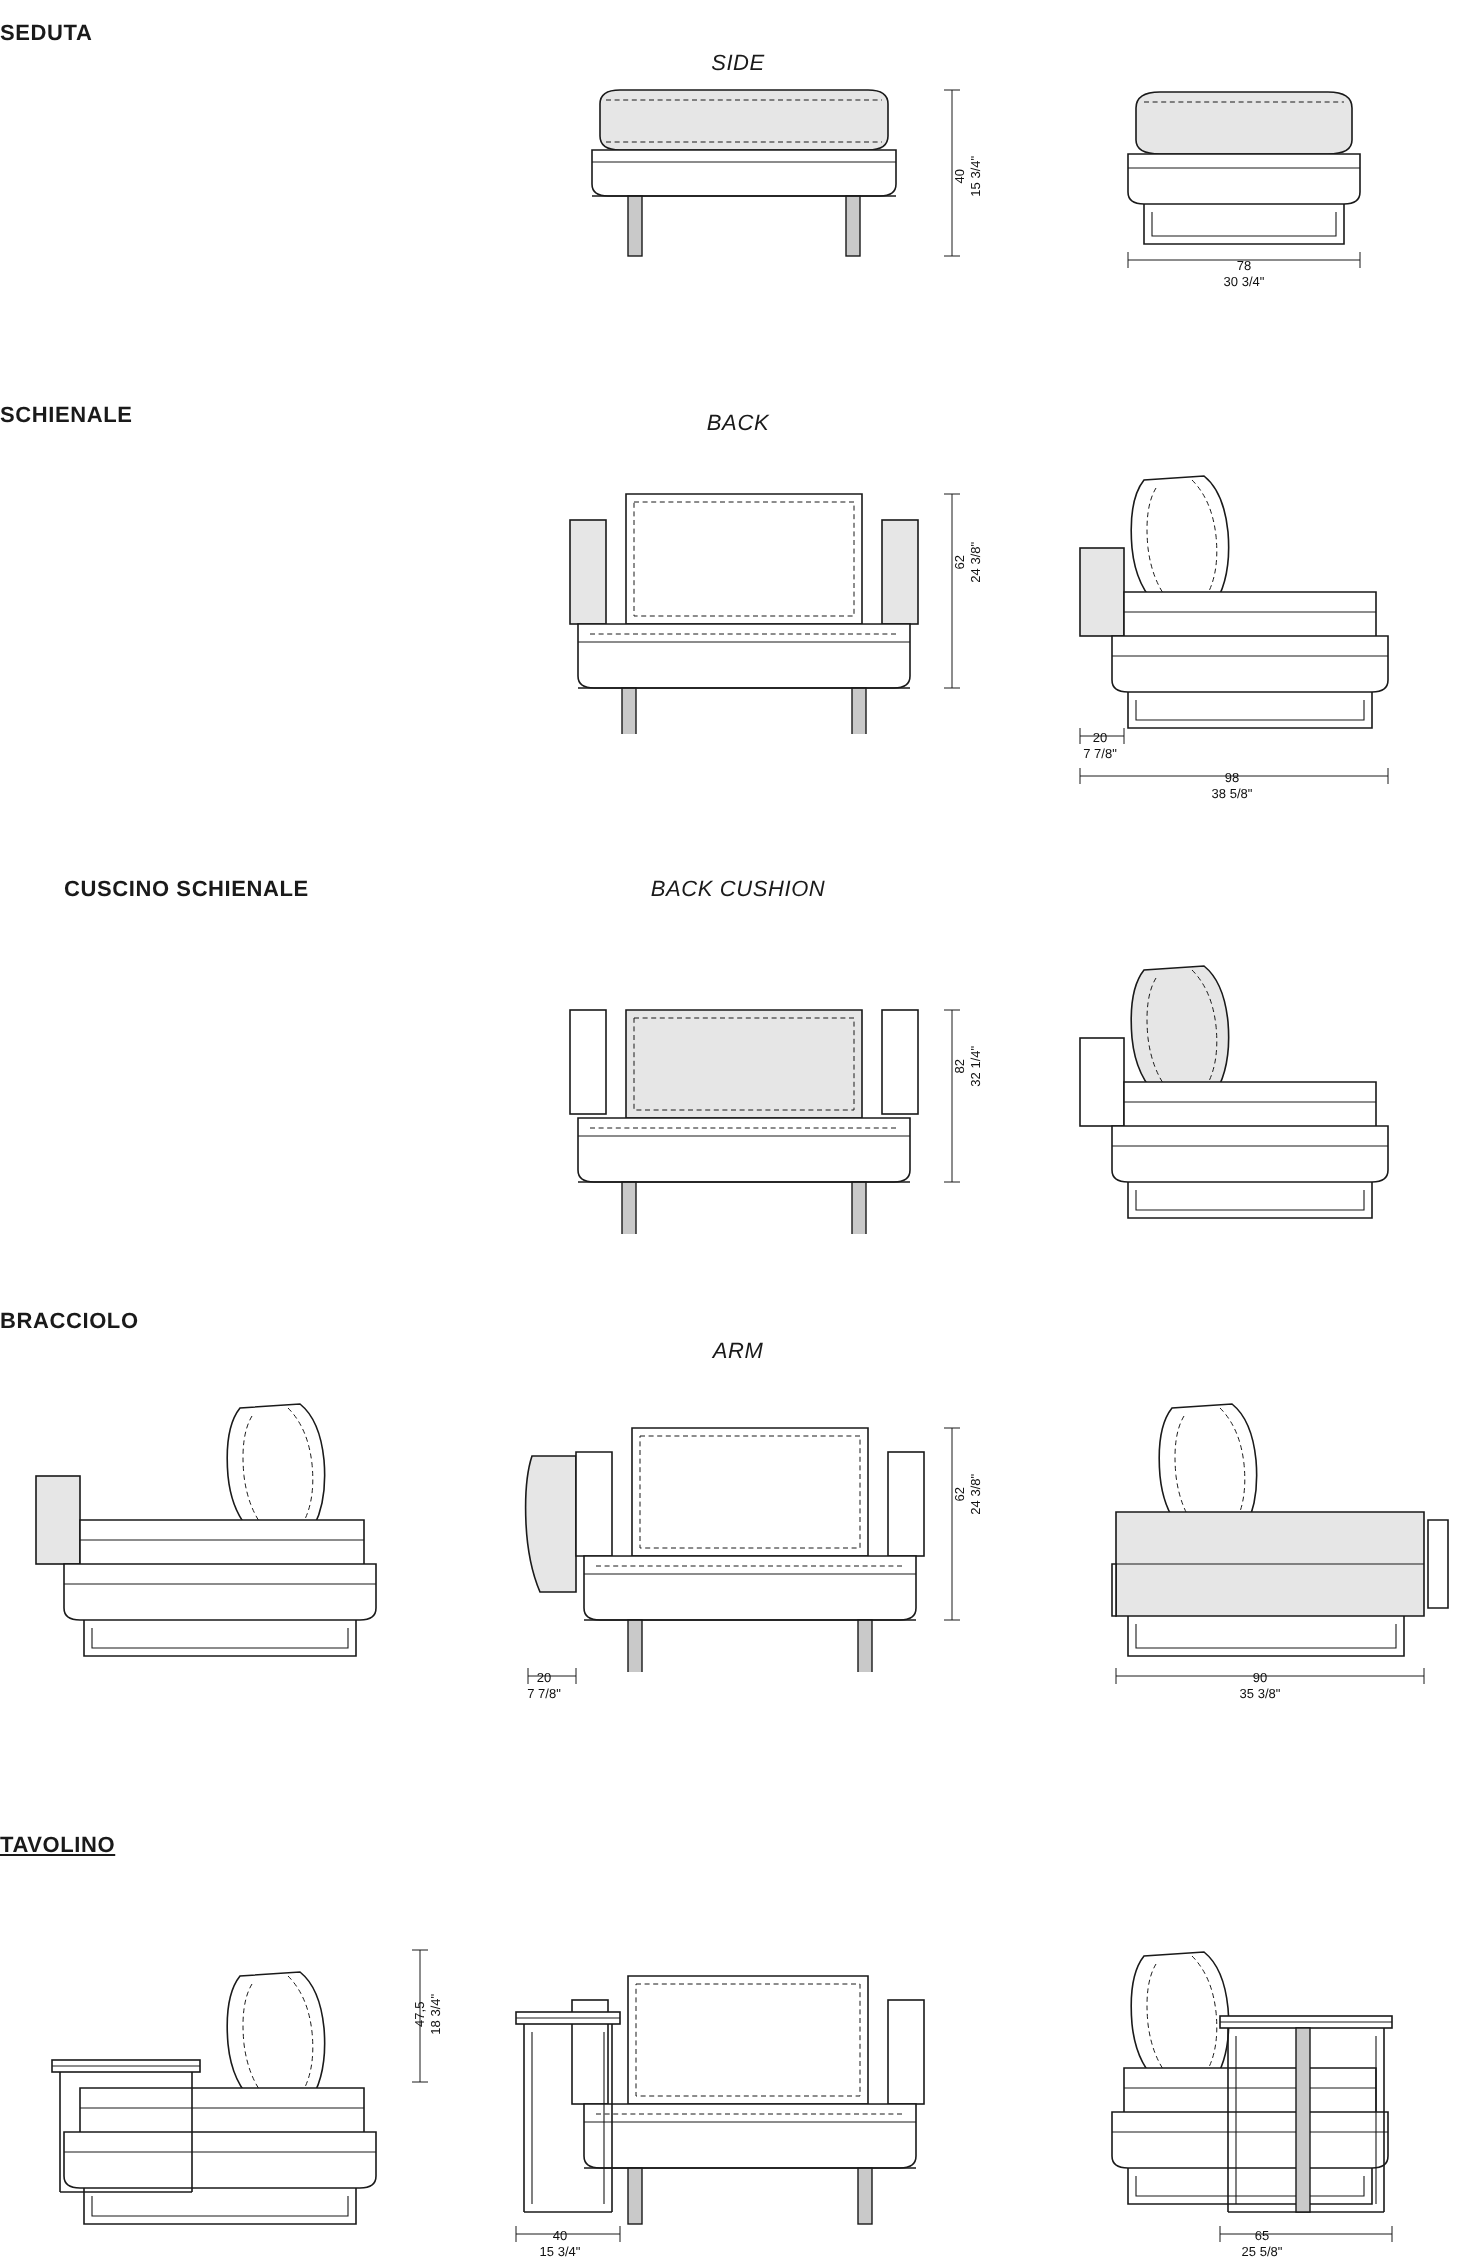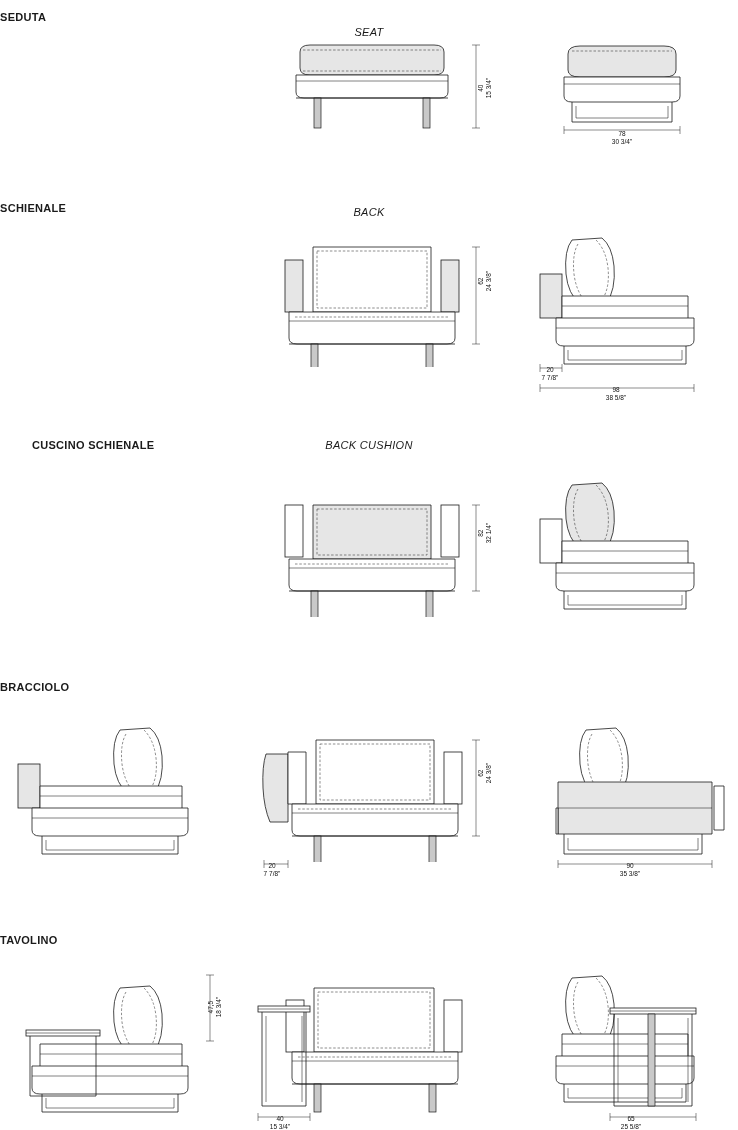--- a/index.html
+++ b/index.html
@@ -20,21 +20,21 @@
   .leg{fill:#c9c9c9;stroke:#1a1a1a;stroke-width:0.7;}
   .dimline{stroke:#1a1a1a;stroke-width:0.5;fill:none;}
 </style>
 </head>
 <body>
 
 <div class="sheet">
 
   <div class="sec" style="top:0;height:175px;">
     <div class="title" style="top:11px;">SEDUTA</div>
-    <div class="subtitle" style="top:26px;">SEAT</div>
+    <div class="subtitle" style="top:26px;">SIDE</div>
 
     <svg style="position:absolute;left:270;top:40px;" width="230" height="105">
       <path class="fillgl" d="M18,12 Q18,5 28,5 L152,5 Q162,5 162,12 L162,28 Q162,35 152,35 L28,35 Q18,35 18,28 Z" transform="translate(12,0)"></path>
       <path class="dash" d="M33,10 L171,10"></path>
       <path class="dash" d="M33,31 L171,31"></path>
       <path class="fillw" d="M26,35 L178,35 L178,52 Q178,58 170,58 L34,58 Q26,58 26,52 Z"></path>
       <path class="lnT" d="M26,41 L178,41"></path>
       <rect class="leg" x="44" y="58" width="7" height="30"></rect>
       <rect class="leg" x="153" y="58" width="7" height="30"></rect>
       <path class="ln" d="M26,58 L178,58"></path>
@@ -152,22 +152,23 @@
       <rect class="fillw" x="12" y="52" width="22" height="44"></rect>
       <path class="fillw" d="M34,74 L160,74 L160,96 Q160,102 152,102 L42,102 Q34,102 34,96 Z"></path>
       <path class="lnT" d="M34,84 L160,84"></path>
       <path class="fillw" d="M28,96 L166,96 L166,118 Q166,124 158,124 L36,124 Q28,124 28,118 Z"></path>
       <path class="lnT" d="M28,106 L166,106"></path>
       <path class="ln" d="M36,124 L36,142 L158,142 L158,124"></path>
       <path class="lnT" d="M40,128 L40,138 L154,138 L154,128"></path>
     </svg>
   </div>
 
-  <div class="sec" style="top:670px;height:240px;">
+  <div class="sec" style="top:644px;height:240px;">
     <div class="title" style="top:11px;">BRACCIOLO</div>
+    <div class="subtitle" style="top:26px;">ARM</div>
 
     <svg style="position:absolute;left:10px;top:42px;" width="200" height="150">
       <path class="fillw" d="M110,18 Q102,28 104,52 Q106,72 118,82 L144,82 Q154,68 152,44 Q150,24 140,16 Z"></path>
       <path class="dash" d="M116,22 Q110,32 112,52 Q114,68 122,78"></path>
       <path class="dash" d="M134,18 Q144,28 146,46 Q148,66 140,78"></path>
       <rect class="fillgl" x="8" y="52" width="22" height="44"></rect>
       <path class="fillw" d="M30,74 L172,74 L172,96 Q172,102 164,102 L38,102 Q30,102 30,96 Z"></path>
       <path class="lnT" d="M30,84 L172,84"></path>
       <path class="fillw" d="M22,96 L178,96 L178,118 Q178,124 170,124 L30,124 Q22,124 22,118 Z"></path>
       <path class="lnT" d="M22,106 L178,106"></path>
@@ -220,21 +221,21 @@
     <svg style="position:absolute;left:528px;top:186px;" width="200" height="16">
       <path class="dimline" d="M30,8 L184,8"></path>
       <path class="dimline" d="M30,4 L30,12 M184,4 L184,12"></path>
     </svg>
     <div class="dim" style="left:570px;top:192px;width:120px;">
       <span>90</span><br><span>35 3/8"</span>
     </div>
   </div>
 
   <div class="sec" style="top:915px;height:215px;">
-    <div class="title" style="top:19px;">TAVOLINO</div>
+    <div class="title" style="top:2px;text-decoration:underline;">TAVOLINO</div>
 
     <svg style="position:absolute;left:10px;top:55px;" width="210" height="145">
       <path class="fillw" d="M110,18 Q102,28 104,52 Q106,72 118,82 L144,82 Q154,68 152,44 Q150,24 140,16 Z"></path>
       <path class="dash" d="M116,22 Q110,32 112,52 Q114,68 122,78"></path>
       <path class="dash" d="M134,18 Q144,28 146,46 Q148,66 140,78"></path>
       <path class="fillw" d="M30,74 L172,74 L172,96 Q172,102 164,102 L38,102 Q30,102 30,96 Z"></path>
       <path class="lnT" d="M30,84 L172,84"></path>
       <path class="fillw" d="M22,96 L178,96 L178,118 Q178,124 170,124 L30,124 Q22,124 22,118 Z"></path>
       <path class="lnT" d="M22,106 L178,106"></path>
       <path class="ln" d="M32,124 L32,142 L168,142 L168,124"></path>

